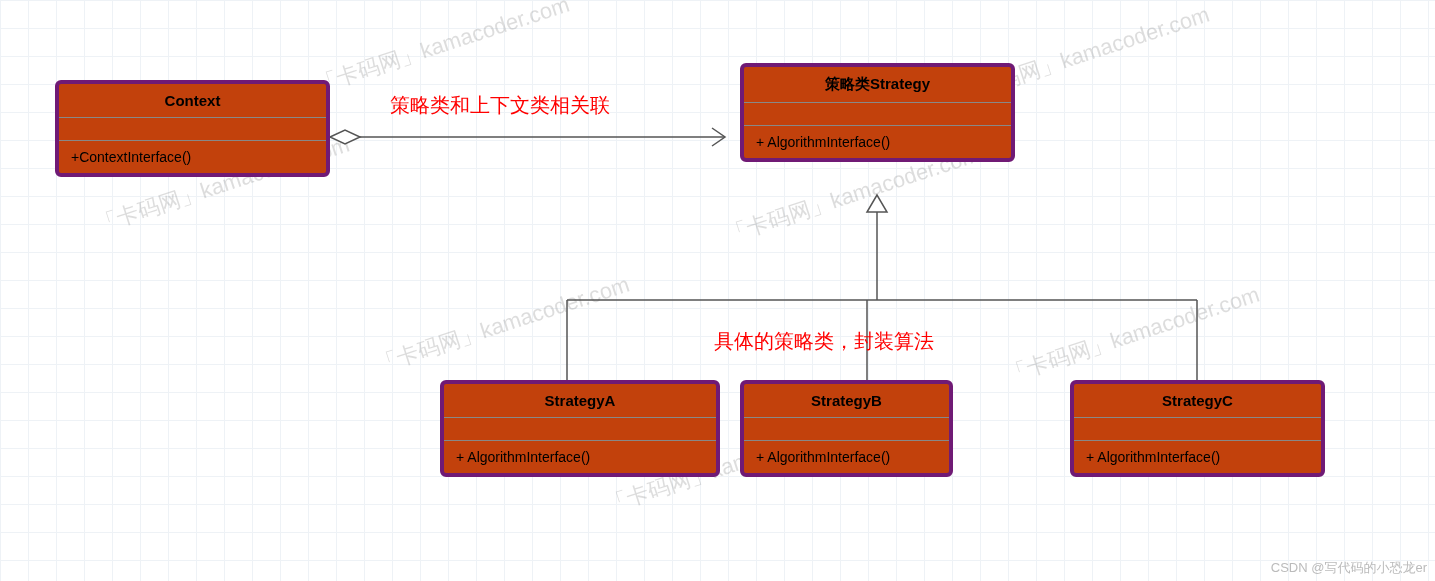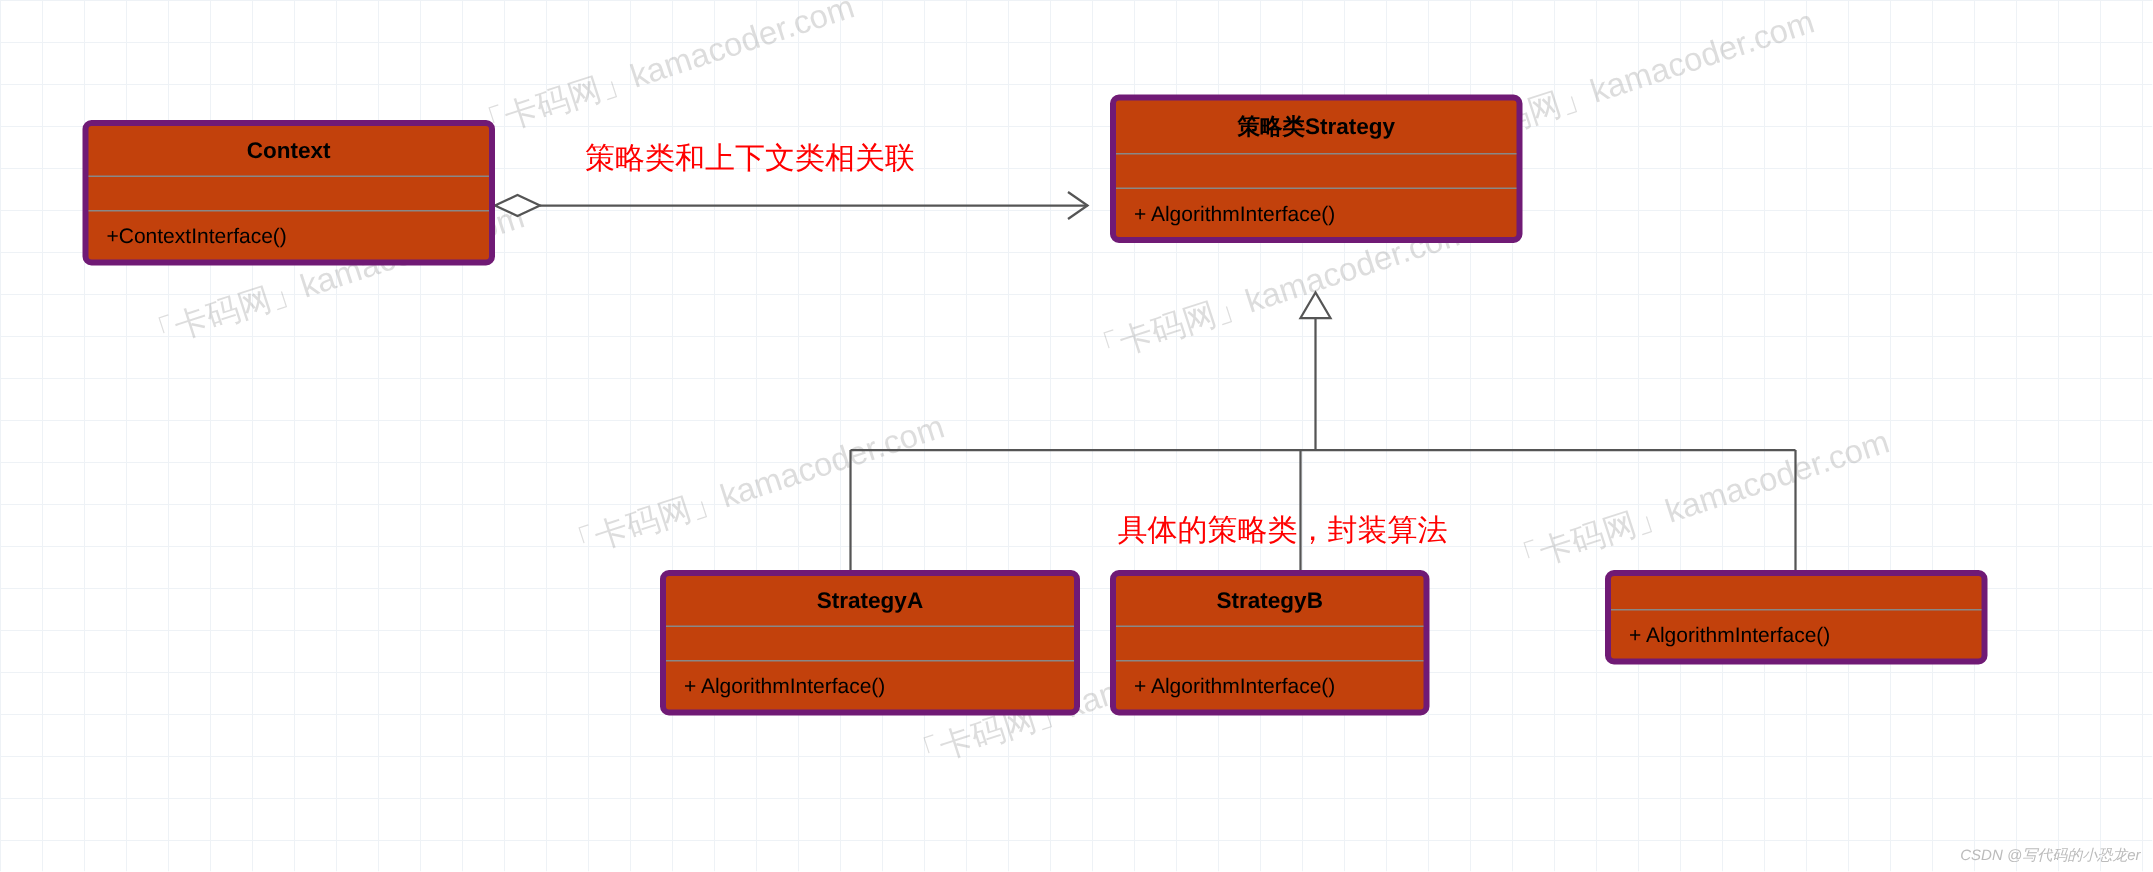--- a/index.html
+++ b/index.html
@@ -54,22 +54,21 @@
     font-size: 22px;
     transform: rotate(-18deg);
     white-space: nowrap;
     pointer-events: none;
   }
   .csdn {
     position: absolute;
     right: 8px;
     bottom: 4px;
     color: rgba(180,180,180,0.9);
-    font-size: 10px;
-    font-style: italic;
+    font-size: 13px;
   }
   svg.connectors {
     position: absolute;
     inset: 0;
     width: 1435px;
     height: 581px;
     pointer-events: none;
   }
 </style>
 </head>
@@ -122,20 +121,21 @@
   <div class="uml-ops">+ AlgorithmInterface()</div>
 </div>
 
 <div class="uml-class" style="left:740px; top:380px; width:213px;">
   <div class="uml-title">StrategyB</div>
   <div class="uml-attrs"></div>
   <div class="uml-ops">+ AlgorithmInterface()</div>
 </div>
 
 <div class="uml-class" style="left:1070px; top:380px; width:255px;">
+  <div class="uml-title">StrategyC</div>
   <div class="uml-attrs"></div>
   <div class="uml-ops">+ AlgorithmInterface()</div>
 </div>
 
 <div class="annotation" style="left:390px; top:92px;">策略类和上下文类相关联</div>
-<div class="annotation" style="left:745px; top:328px;margin-top:12px;">具体的策略类，封装算法</div>
+<div class="annotation" style="left:714px; top:328px;">具体的策略类，封装算法</div>
 
 <div class="csdn">CSDN @写代码的小恐龙er</div>
 
 </body></html>

